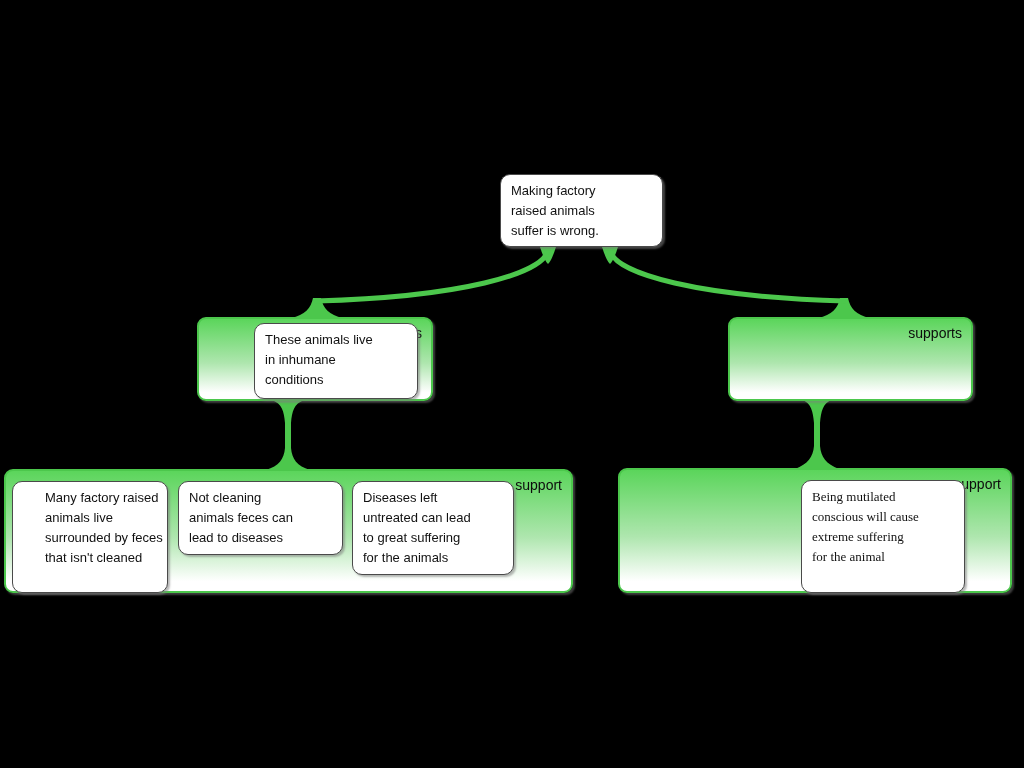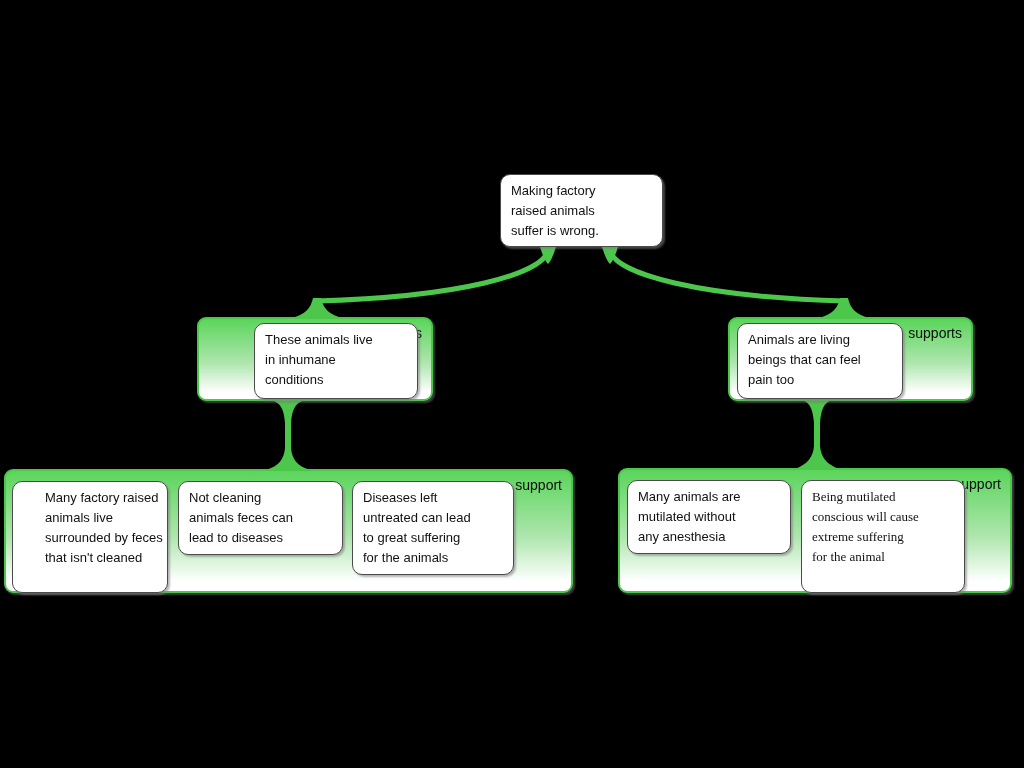--- a/index.html
+++ b/index.html
@@ -57,41 +57,35 @@
 
   <div class="group" style="left:197px; top:317px; width:236px; height:84px;">
     <span class="group-label">supports</span>
     <div class="reason-box" style="left:7px; top:4px; width:164px; height:76px;margin-left:48px;">
       <span class="txt" style="width:118px;">These animals live in inhumane conditions</span>
     </div>
   </div>
 
   <div class="group" style="left:728px; top:317px; width:245px; height:84px;">
     <span class="group-label">supports</span>
-    <div class="reason-box" style="left:7px; top:4px; width:166px; height:76px;">
-      <span class="txt" style="width:122px;">Animals are living beings that can feel pain too</span>
-    </div>
   </div>
 
   <div class="group" style="left:4px; top:469px; width:569px; height:124px;">
     <span class="group-label">support</span>
     <div class="reason-box" style="left:6px; top:10px; width:156px; height:112px;padding-left:32px;">
       <span class="txt" style="width:118px;">Many factory raised animals live surrounded by feces that isn't cleaned</span>
     </div>
     <div class="reason-box" style="left:172px; top:10px; width:165px; height:74px;">
       <span class="txt" style="width:114px;">Not cleaning animals feces can lead to diseases</span>
     </div>
     <div class="reason-box" style="left:346px; top:10px; width:162px; height:94px;">
       <span class="txt" style="width:116px;">Diseases left untreated can lead to great suffering for the animals</span>
     </div>
   </div>
 
   <div class="group" style="left:618px; top:468px; width:394px; height:125px;">
     <span class="group-label">support</span>
-    <div class="reason-box" style="left:7px; top:10px; width:164px; height:74px;">
-      <span class="txt" style="width:118px;">Many animals are mutilated without any anesthesia</span>
-    </div>
     <div class="reason-box" style="left:181px; top:10px; width:164px; height:113px;font-family:Liberation Serif, serif;">
       <span class="txt" style="width:108px;">Being mutilated conscious will cause extreme suffering for the animal</span>
     </div>
   </div>
 
 </div>
 
 </body></html>

